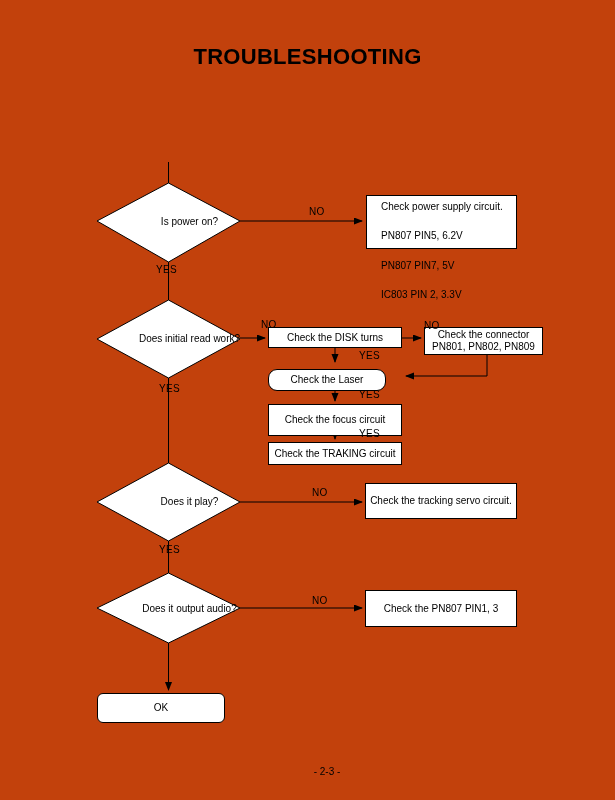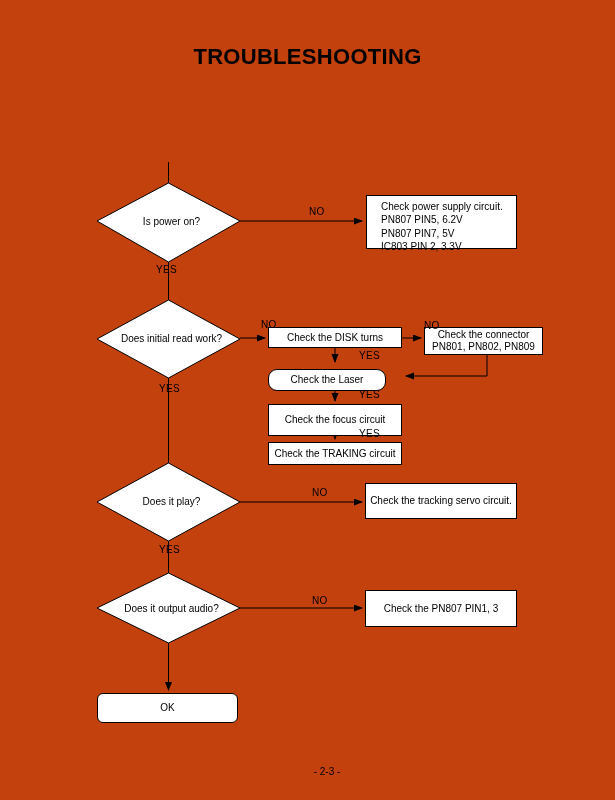--- a/index.html
+++ b/index.html
@@ -15,26 +15,27 @@
   }
   svg.wires { position:absolute; top:0; left:0; }
   .node {
     position:absolute; border:1px solid #000; background:#fff;
     display:flex; align-items:center; justify-content:center;
     font-size:10px; line-height:12px; text-align:center; white-space:nowrap;
   }
   .rounded { border-radius:6px; border-width:1.4px; }
   .leftlines {
     flex-direction:column; align-items:flex-start; justify-content:flex-start;
-    padding:4px 0 0 14px; line-height:13.4px; text-align:left;
+    padding:4px 0 0 14px; line-height:13.4px; text-align:left;gap:16px;
   }
   .twolines { flex-direction:column; justify-content:center; line-height:12.5px; }
   .dlabel {
     position:absolute; font-size:10px; text-align:center; width:143px;
     pointer-events:none;
+    margin-left:18px;
   }
   .yn { position:absolute; font-size:10px; letter-spacing:0.3px;padding-left:16px; }
   .footer {
     position:absolute; top:766px; left:0; width:615px; text-align:center;
     font-size:10px;
     padding-left:39px;
   }
 </style>
 </head>
 <body>
@@ -117,21 +118,21 @@
   </div>
 
   <div class="node" style="left:365px; top:483px; width:152px; height:36px;">
     <span>Check the tracking servo circuit.</span>
   </div>
 
   <div class="node" style="left:365px; top:590px; width:152px; height:37px;">
     <span>Check the PN807 PIN1, 3</span>
   </div>
 
-  <div class="node rounded" style="left:97px; top:693px; width:141px; height:30px;">
+  <div class="node rounded" style="left:97px; top:693px; width:128px; height:30px;">
     <span>OK</span>
   </div>
 
   <div class="dlabel" style="left:100px; top:216px;">Is power on?</div>
   <div class="dlabel" style="left:100px; top:333px;">Does initial read work?</div>
   <div class="dlabel" style="left:100px; top:496px;">Does it play?</div>
   <div class="dlabel" style="left:100px; top:603px;">Does it output audio?</div>
 
   <span class="yn" style="left:293px; top:206px;">NO</span>
   <span class="yn" style="left:140px; top:264px;">YES</span>

